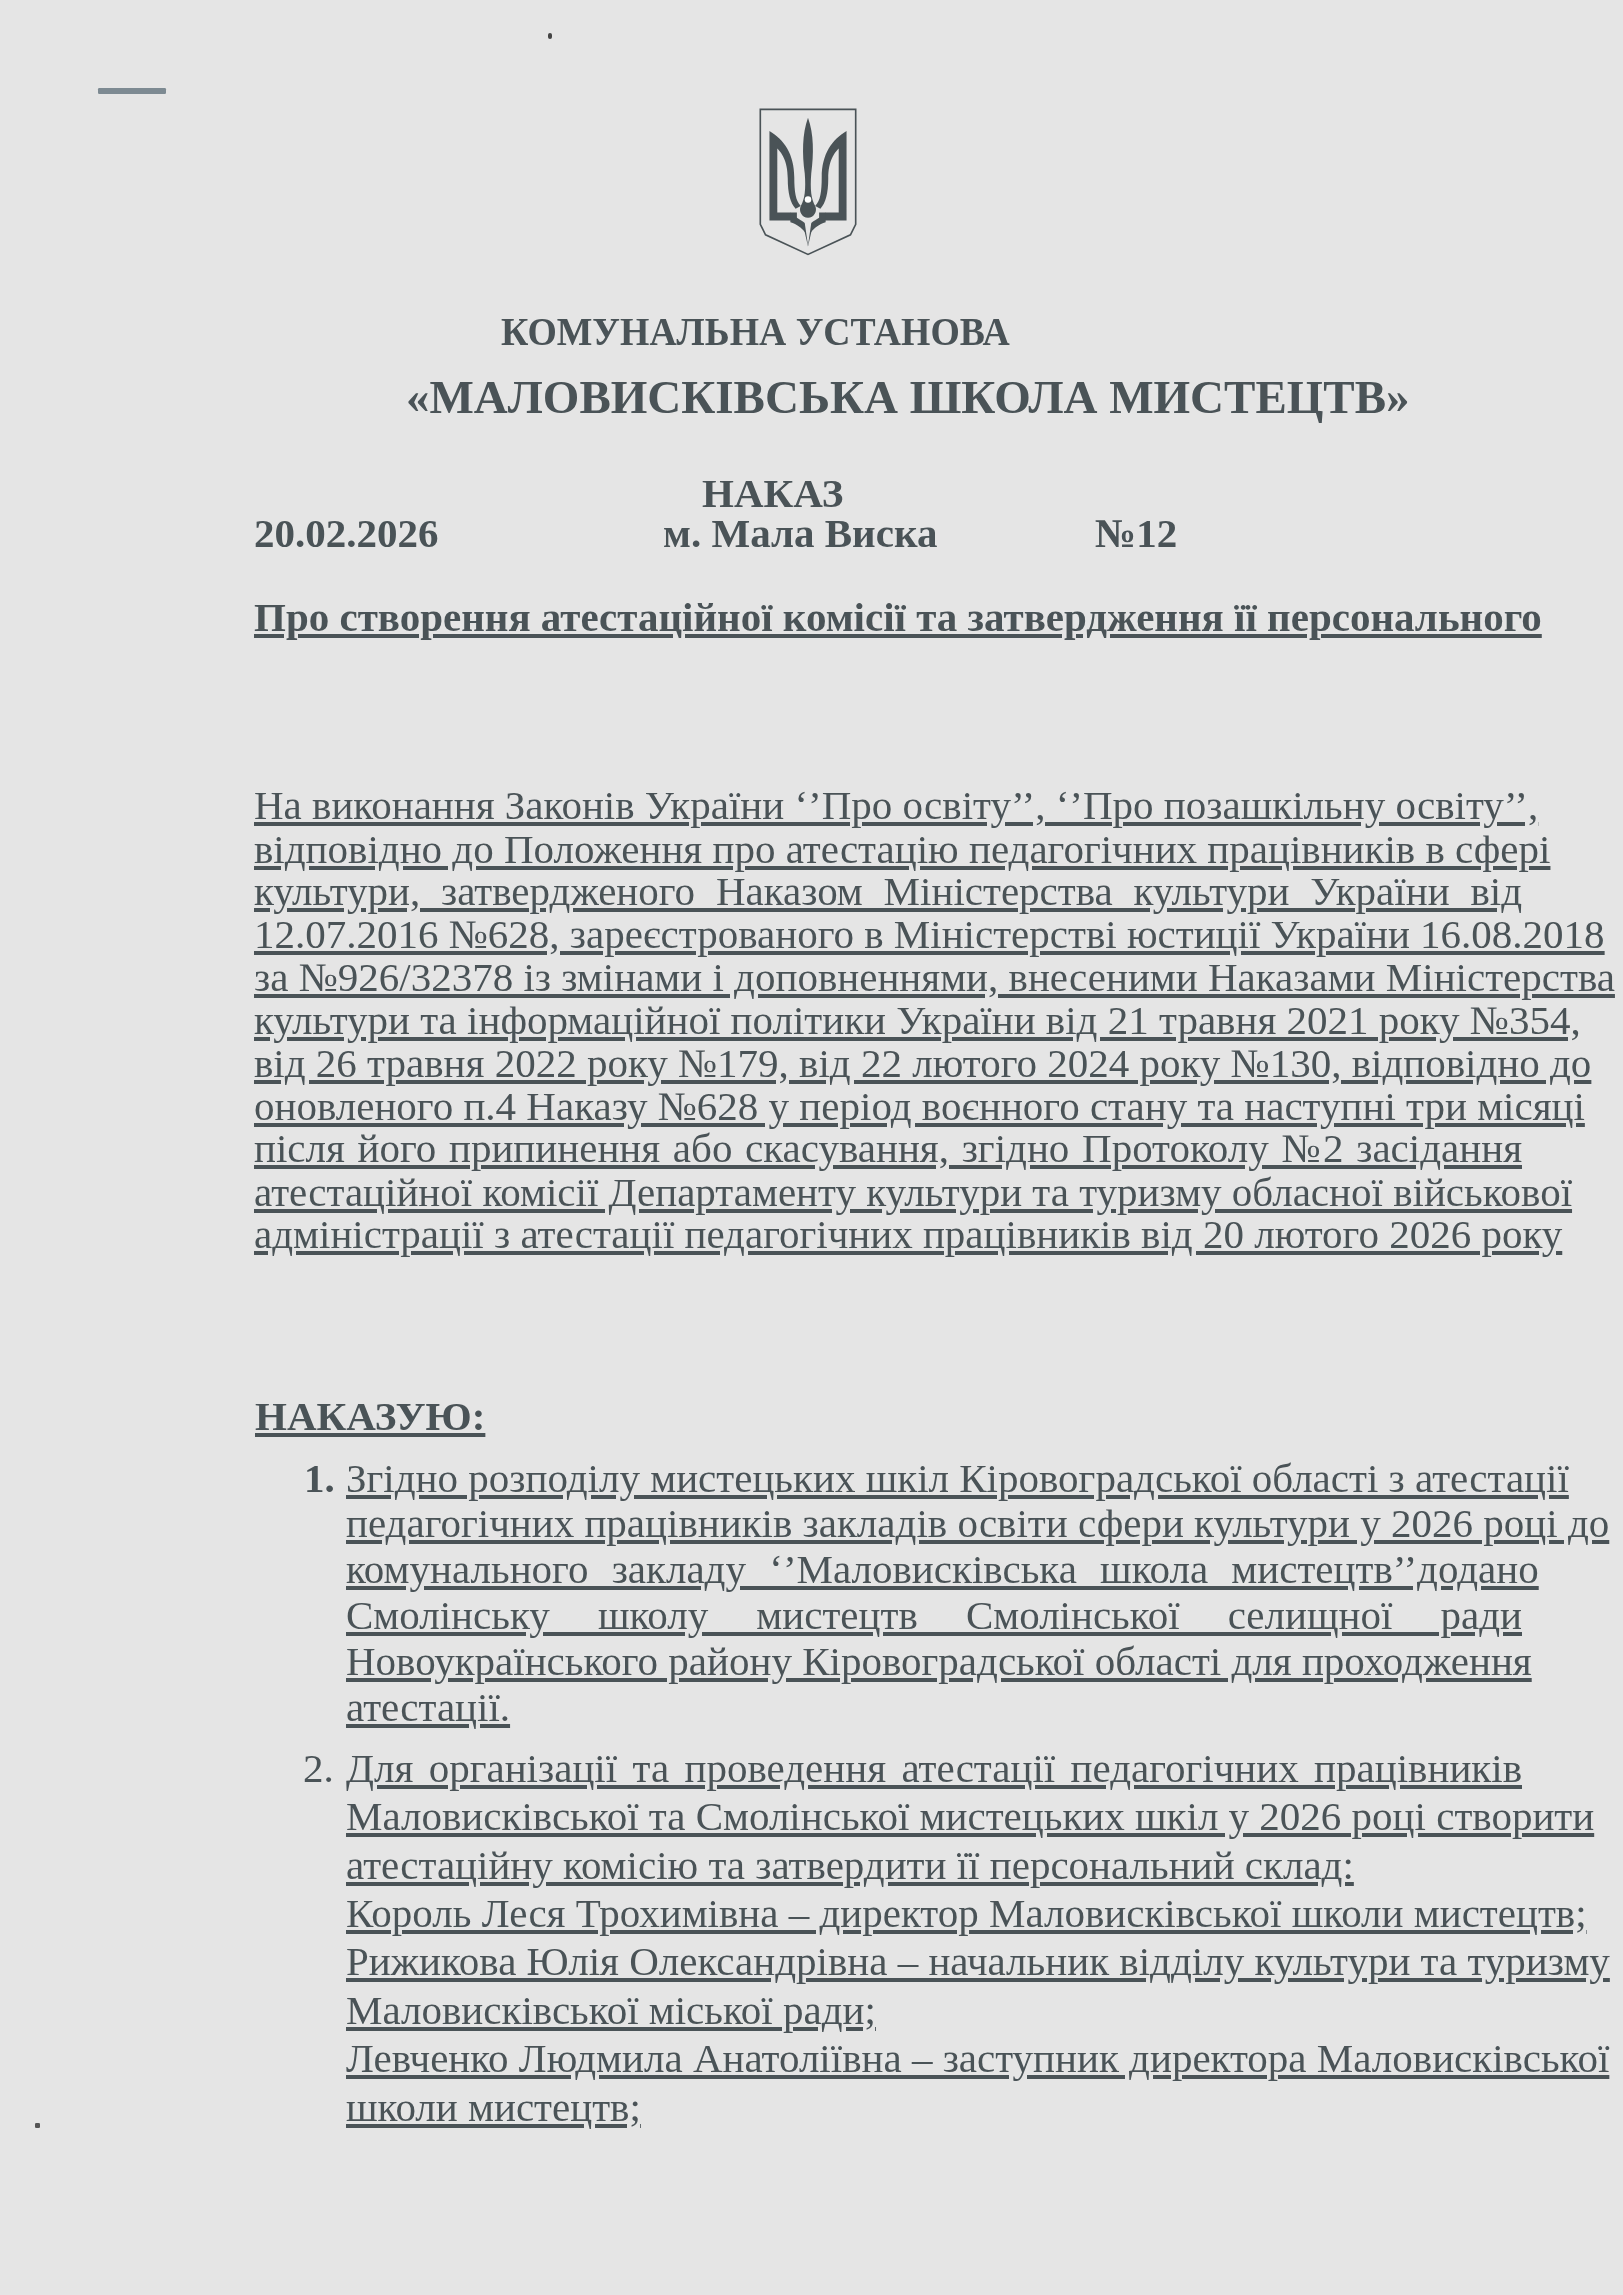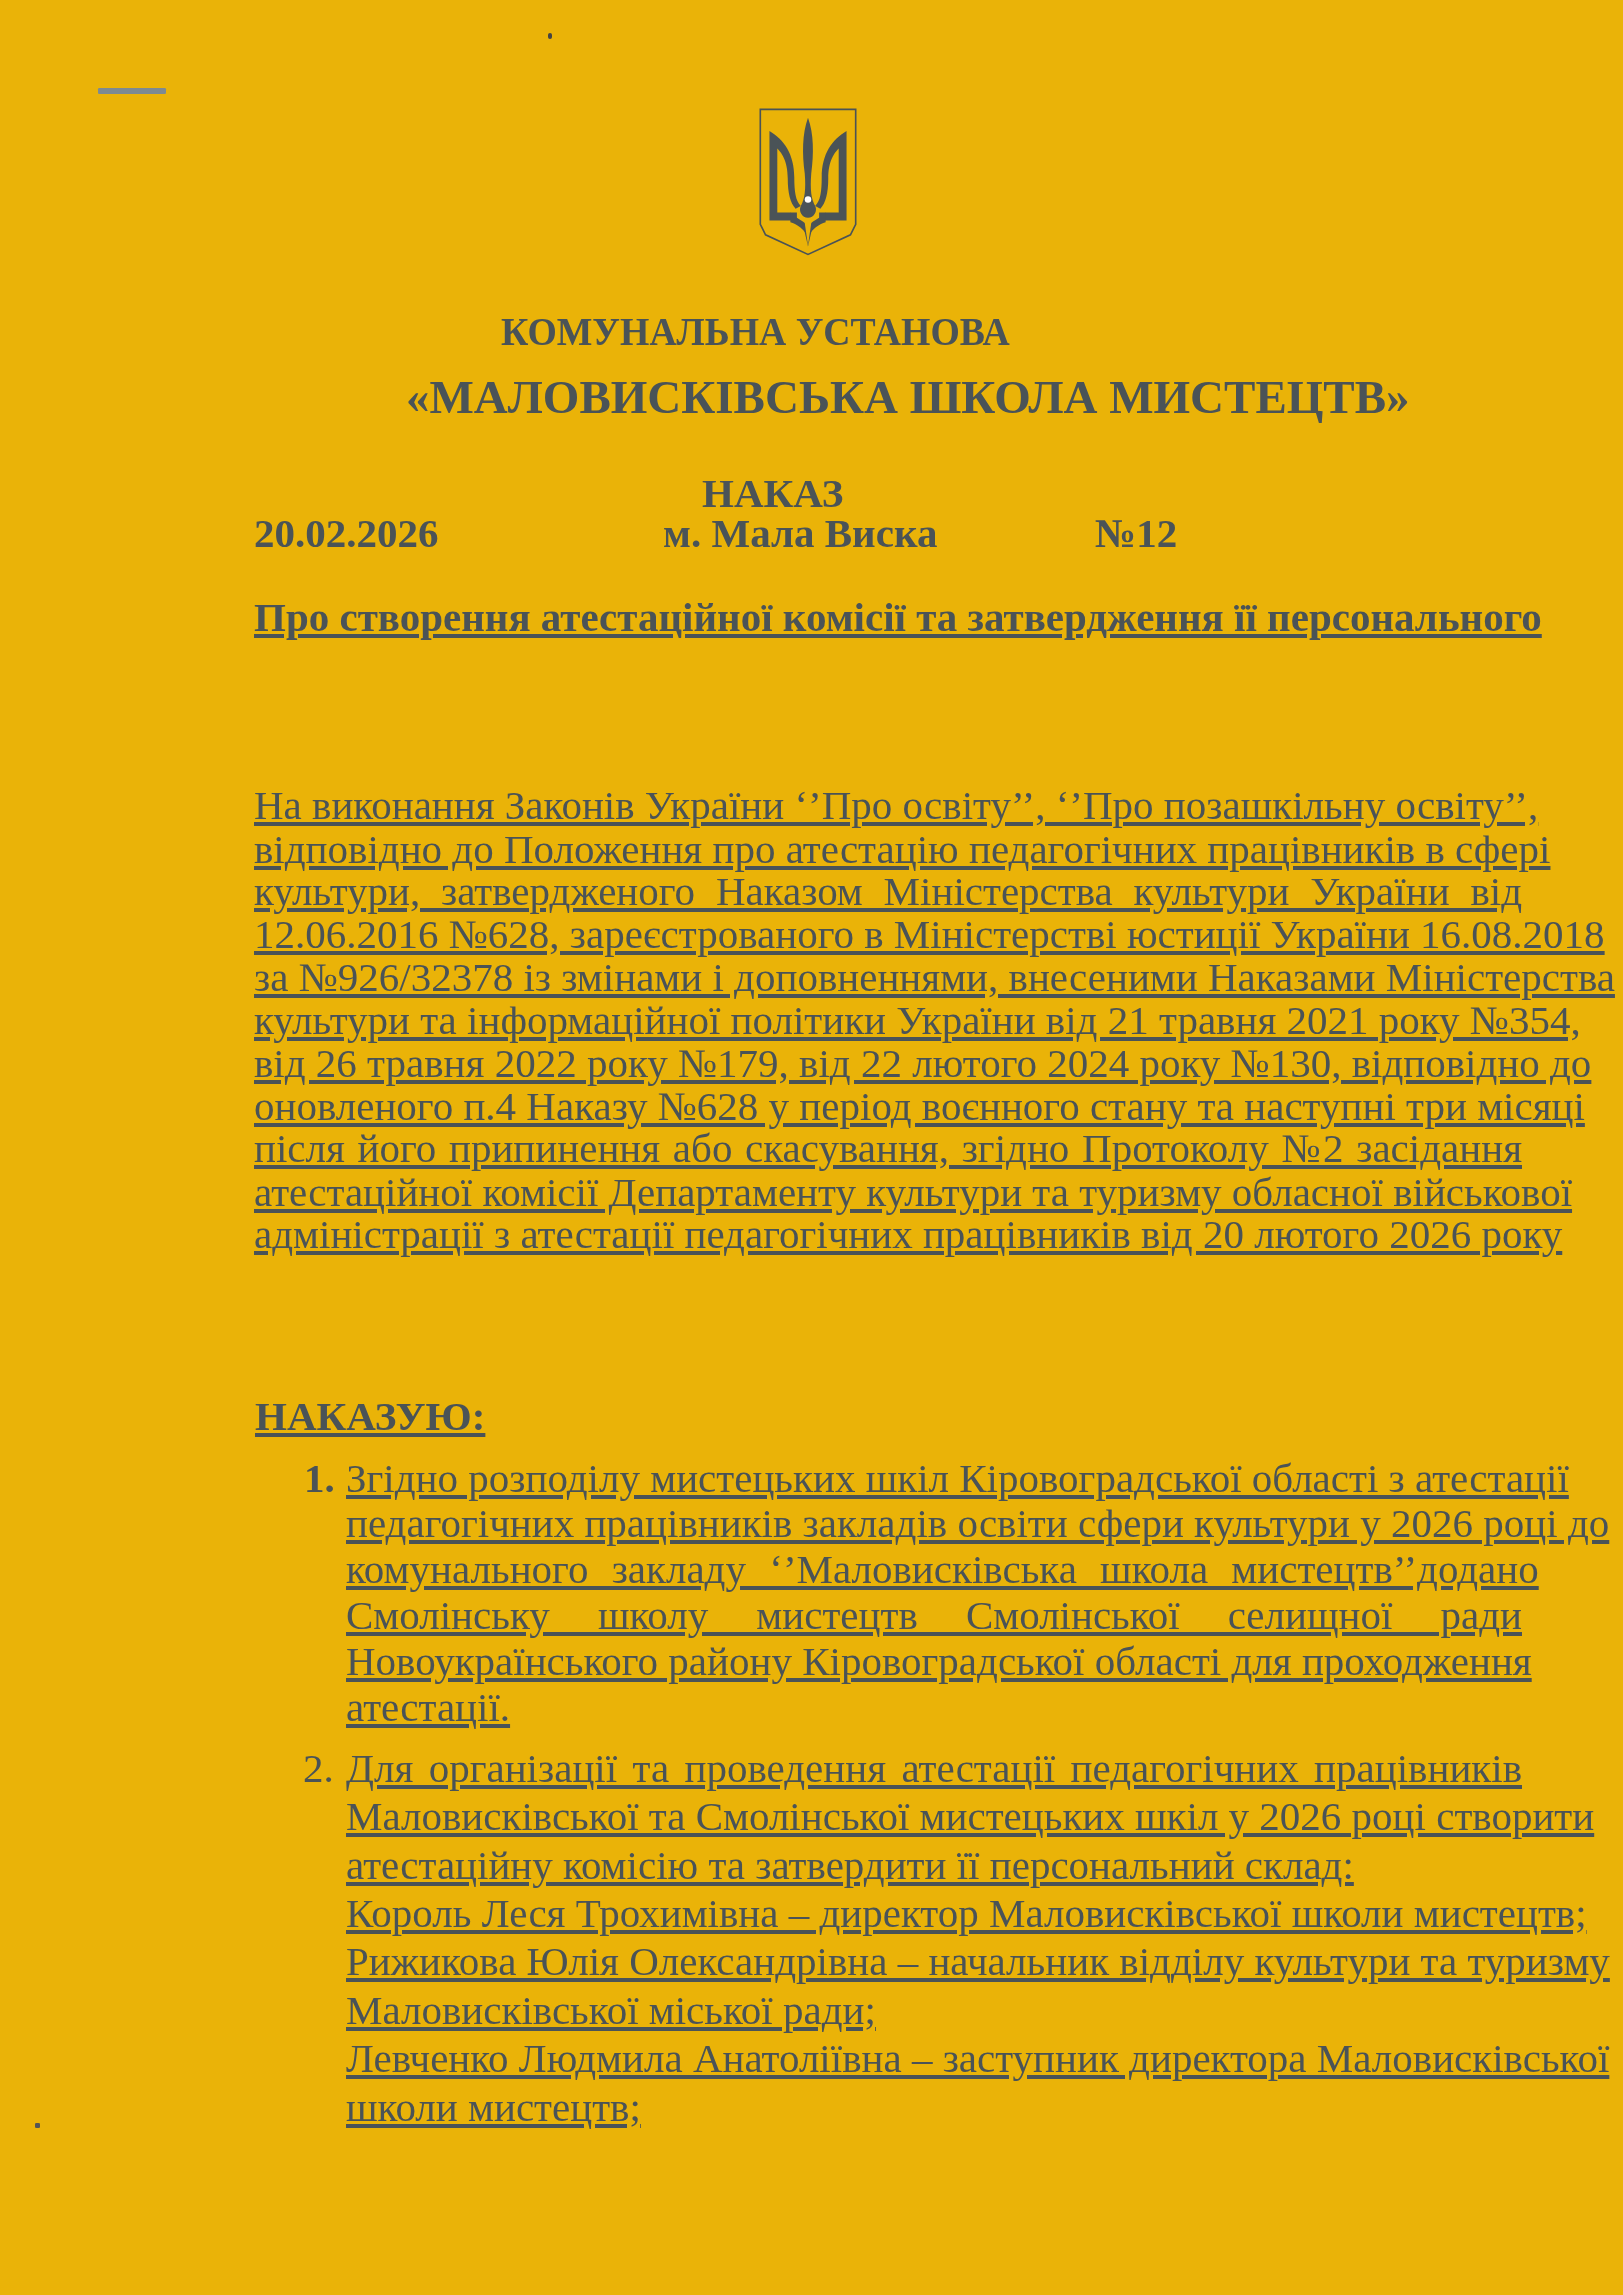--- a/index.html
+++ b/index.html
@@ -1,17 +1,17 @@
 <!DOCTYPE html>
 <html style="font-size:10.5px"><head>
 <meta charset="utf-8">
 <style>
   html, body { margin: 0; padding: 0; background: #ffffff; }
   body { width: 1623px; height: 2295px; position: relative; overflow: hidden; }
-  .page { position: absolute; left: 0; top: 0; width: 1623px; height: 2295px; background: #eab308; }
+  .page { position: absolute; left: 0; top: 0; width: 1623px; height: 2295px; background: #e5e5e5; }
   .ln { position: absolute; white-space: nowrap; color: #4a5357; font-family: "Liberation Serif", "DejaVu Serif", serif; line-height: 1; }
   .b { font-weight: bold; }
   .hdr { font-size: 41px; font-weight: bold; }
   .hdr2 { font-size: 47px; font-weight: bold; }
   .body { font-size: 41px; text-decoration: underline; }
   .just { text-align: justify; text-align-last: justify; }
   .num { font-size: 41px; }
   .mark { position: absolute; }
 </style>
 </head>
@@ -42,21 +42,21 @@
   <div class="ln hdr" style="left:254px;top:513px;">20.02.2026</div>
   <div class="ln hdr" style="left:663px;top:513px;">м. Мала Виска</div>
   <div class="ln hdr" style="left:1095px;top:513px;">№12</div>
 
   <div class="ln b body just" style="left:254px;top:597px;width:1268px;">Про створення атестаційної комісії та затвердження її персонального</div>
 
   <div>
     <div class="ln body just" style="left:254px;top:785px;width:1268px;">На виконання Законів України ‘’Про освіту’’, ‘’Про позашкільну освіту’’,</div>
     <div class="ln body just" style="left:254px;top:829px;width:1268px;">відповідно до Положення про атестацію педагогічних працівників в сфері</div>
     <div class="ln body just" style="left:254px;top:871px;width:1268px;">культури, затвердженого Наказом Міністерства культури України від</div>
-    <div class="ln body just" style="left:254px;top:914px;width:1268px;">12.06.2016 №628, зареєстрованого в Міністерстві юстиції України 16.08.2018</div>
+    <div class="ln body just" style="left:254px;top:914px;width:1268px;">12.07.2016 №628, зареєстрованого в Міністерстві юстиції України 16.08.2018</div>
     <div class="ln body just" style="left:254px;top:957px;width:1268px;">за №926/32378 із змінами і доповненнями, внесеними Наказами Міністерства</div>
     <div class="ln body just" style="left:254px;top:1000px;width:1268px;">культури та інформаційної політики України від 21 травня 2021 року №354,</div>
     <div class="ln body just" style="left:254px;top:1043px;width:1268px;">від 26 травня 2022 року №179, від 22 лютого 2024 року №130, відповідно до</div>
     <div class="ln body just" style="left:254px;top:1086px;width:1268px;">оновленого п.4 Наказу №628 у період воєнного стану та наступні три місяці</div>
     <div class="ln body just" style="left:254px;top:1128px;width:1268px;">після його припинення або скасування, згідно Протоколу №2 засідання</div>
     <div class="ln body just" style="left:254px;top:1172px;width:1268px;">атестаційної комісії Департаменту культури та туризму обласної військової</div>
     <div class="ln body" style="left:254px;top:1214px;">адміністрації з атестації педагогічних працівників  від 20 лютого 2026 року</div>
   </div>
 
   <div class="ln b body" style="left:255px;top:1396px;">НАКАЗУЮ:</div>

